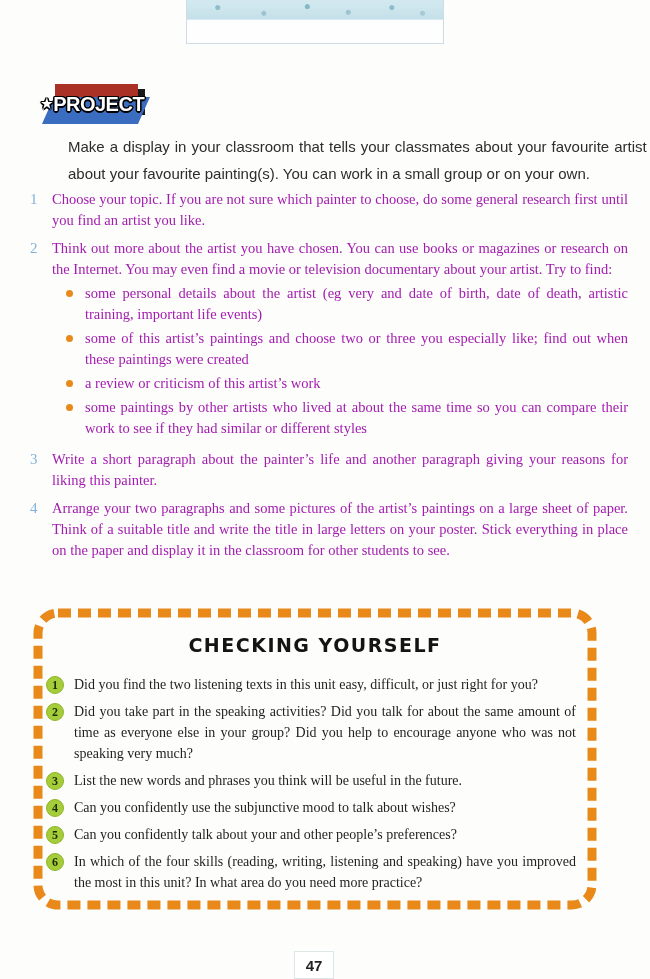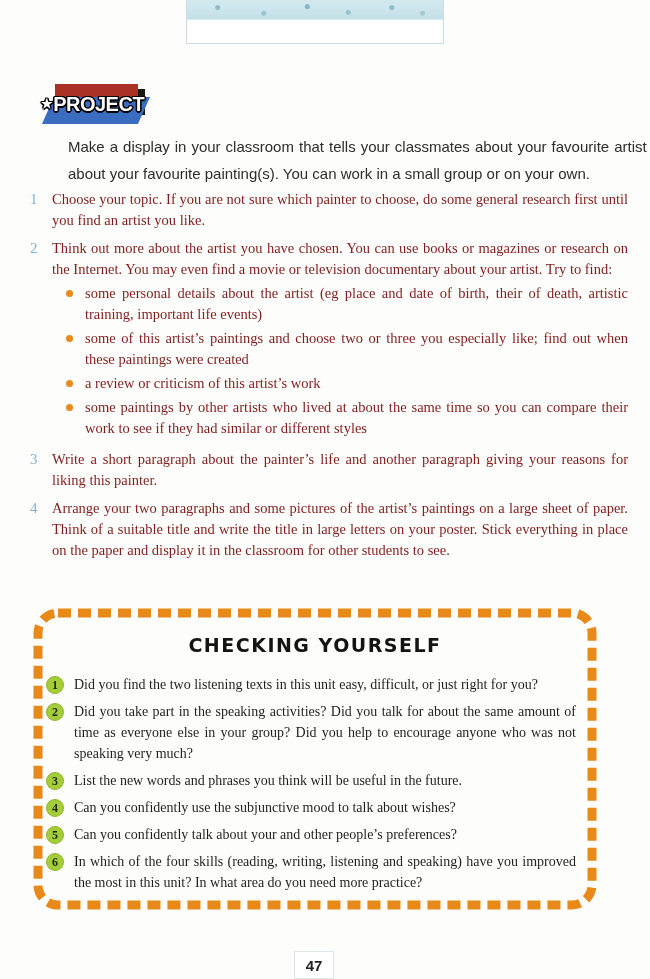--- a/index.html
+++ b/index.html
@@ -54,21 +54,21 @@
     position:absolute; left:30px; top:133px; width:597px;
     font-family:"Liberation Sans", sans-serif; font-size:15px;
     line-height:27px; color:#2d2d2d; text-align:justify;margin-left:38px;
   }
   .steps { position:absolute; left:30px; top:189px; width:598px; }
   .step { display:flex; margin-bottom:7px; }
   .step-num {
     width:22px; flex:none; font-size:15px; color:#82b2dc; line-height:21px;
   }
   .step-body {
-    flex:1; font-size:14.5px; line-height:21px; color:#7f1d1d; text-align:justify;
+    flex:1; font-size:14.5px; line-height:21px; color:#a21caf; text-align:justify;
   }
   .bullets { margin-top:3px; }
   .bullet { display:flex; margin-bottom:3px; }
   .bullet-dot {
     flex:none; width:7px; height:7px; border-radius:50%;
     background:#e8891a; margin:7px 12px 0 14px;
   }
   .bullet-text { flex:1; text-align:justify; }
 
   
@@ -126,21 +126,21 @@
       <div class="step-body">Choose your topic. If you are not sure which painter to choose, do some general research first until you find an artist you like.</div>
     </div>
 
     <div class="step">
       <span class="step-num">2</span>
       <div class="step-body">
         <span>Think out more about the artist you have chosen. You can use books or magazines or research on the Internet. You may even find a movie or television documentary about your artist. Try to find:</span>
         <div class="bullets">
           <div class="bullet">
             <span class="bullet-dot"></span>
-            <span class="bullet-text">some personal details about the artist (eg place and date of birth, their of death, artistic training, important life events)</span>
+            <span class="bullet-text">some personal details about the artist (eg very and date of birth, date of death, artistic training, important life events)</span>
           </div>
           <div class="bullet">
             <span class="bullet-dot"></span>
             <span class="bullet-text">some of this artist’s paintings and choose two or three you especially like; find out when these paintings were created</span>
           </div>
           <div class="bullet">
             <span class="bullet-dot"></span>
             <span class="bullet-text">a review or criticism of this artist’s work</span>
           </div>
           <div class="bullet">

